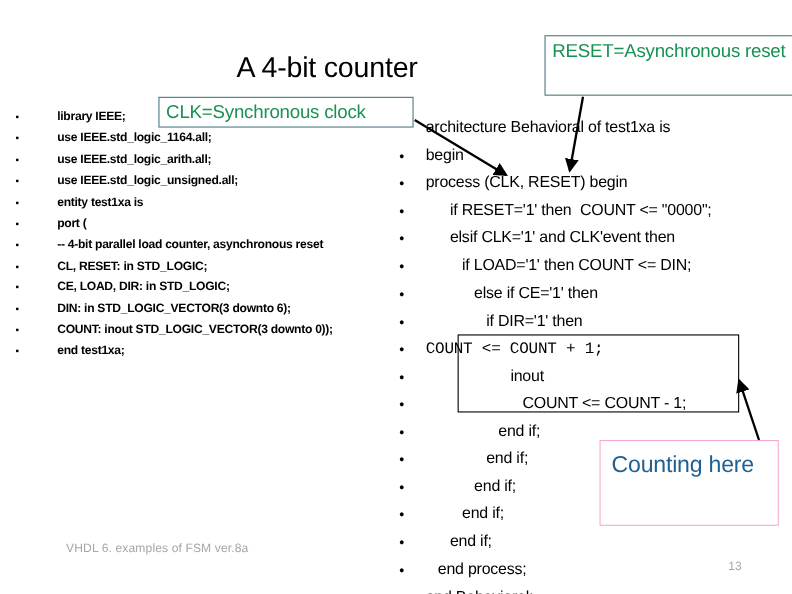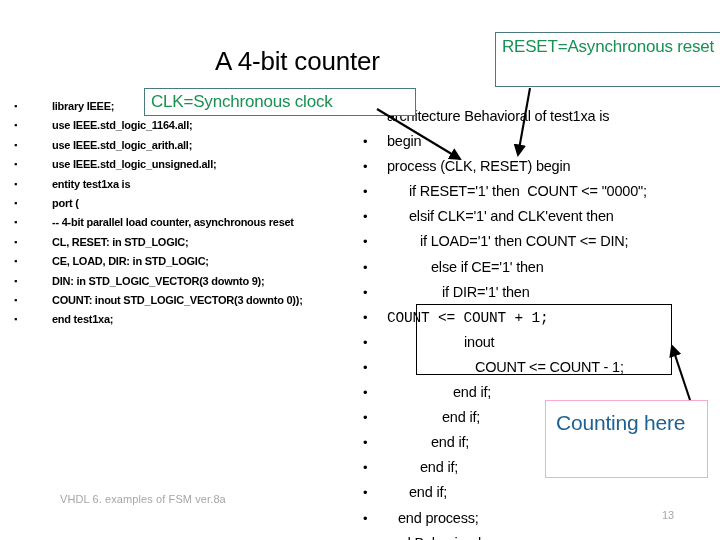--- a/index.html
+++ b/index.html
@@ -108,21 +108,21 @@
     background: #ffffff;
   }
   .callout .ctext {
     display: block;
     white-space: pre-line;
   }
 
   #callout-clk {
     left: 144px;
     top: 88px;
-    width: 272px;
+    width: 232px;
     height: 28px;
     border: 1px solid #4a7a80;
     padding: 1px 0 0 6px;
   }
   #callout-clk .ctext {
     color: #189152;
     font-size: 17px;
     line-height: 24px;
     letter-spacing: -0.2px;
   }
@@ -209,21 +209,21 @@
   <ul id="left-code" class="code-col">
       <li><span class="bullet">▪</span><span class="txt">library IEEE;</span></li>
       <li><span class="bullet">▪</span><span class="txt">use IEEE.std_logic_1164.all;</span></li>
       <li><span class="bullet">▪</span><span class="txt">use IEEE.std_logic_arith.all;</span></li>
       <li><span class="bullet">▪</span><span class="txt">use IEEE.std_logic_unsigned.all;</span></li>
       <li><span class="bullet">▪</span><span class="txt">entity test1xa is</span></li>
       <li><span class="bullet">▪</span><span class="txt">port (</span></li>
       <li><span class="bullet">▪</span><span class="txt">-- 4-bit parallel load counter, asynchronous reset</span></li>
       <li><span class="bullet">▪</span><span class="txt"> CL, RESET: in STD_LOGIC;</span></li>
       <li><span class="bullet">▪</span><span class="txt"> CE, LOAD, DIR: in STD_LOGIC;</span></li>
-      <li><span class="bullet">▪</span><span class="txt"> DIN: in STD_LOGIC_VECTOR(3 downto 9);</span></li>
+      <li><span class="bullet">▪</span><span class="txt"> DIN: in STD_LOGIC_VECTOR(3 downto 6);</span></li>
       <li><span class="bullet">▪</span><span class="txt"> COUNT: inout STD_LOGIC_VECTOR(3 downto 0));</span></li>
       <li><span class="bullet">▪</span><span class="txt">end test1xa;</span></li>
     </ul>
 
   <ul id="right-code" class="code-col">
       <li class="nobullet"><span class="txt" style="">architecture Behavioral of test1xa is</span></li>
       <li><span class="bullet">•</span><span class="txt" style="margin-left: 32px;">begin</span></li>
       <li><span class="bullet">•</span><span class="txt" style="margin-left: 32px;">process (CLK, RESET) begin</span></li>
       <li><span class="bullet">•</span><span class="txt" style="margin-left: 54px;">if RESET='1' then  COUNT &lt;= "0000";</span></li>
       <li><span class="bullet">•</span><span class="txt" style="margin-left: 54px;">elsif CLK='1' and CLK'event then</span></li>

